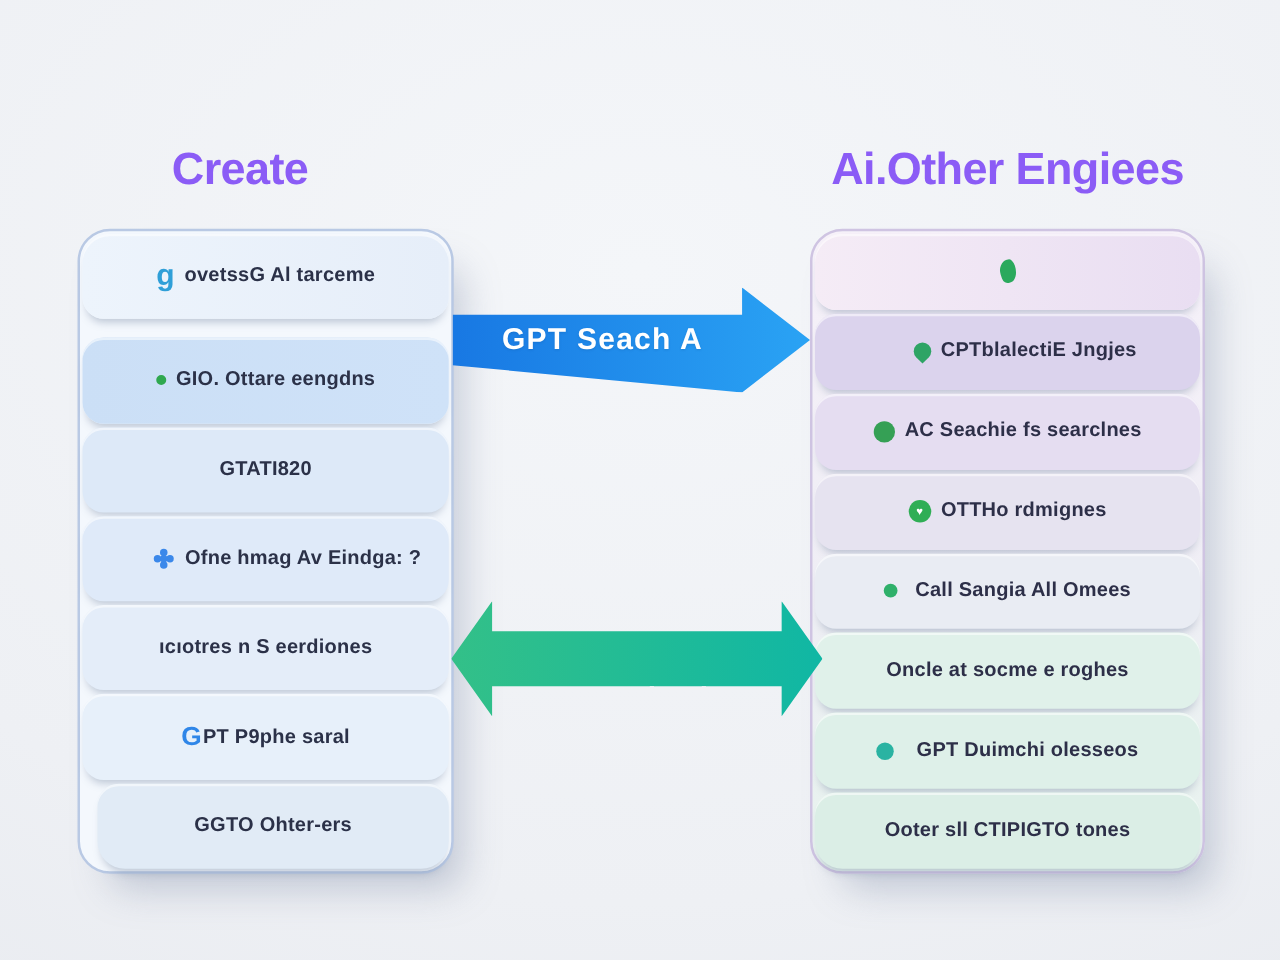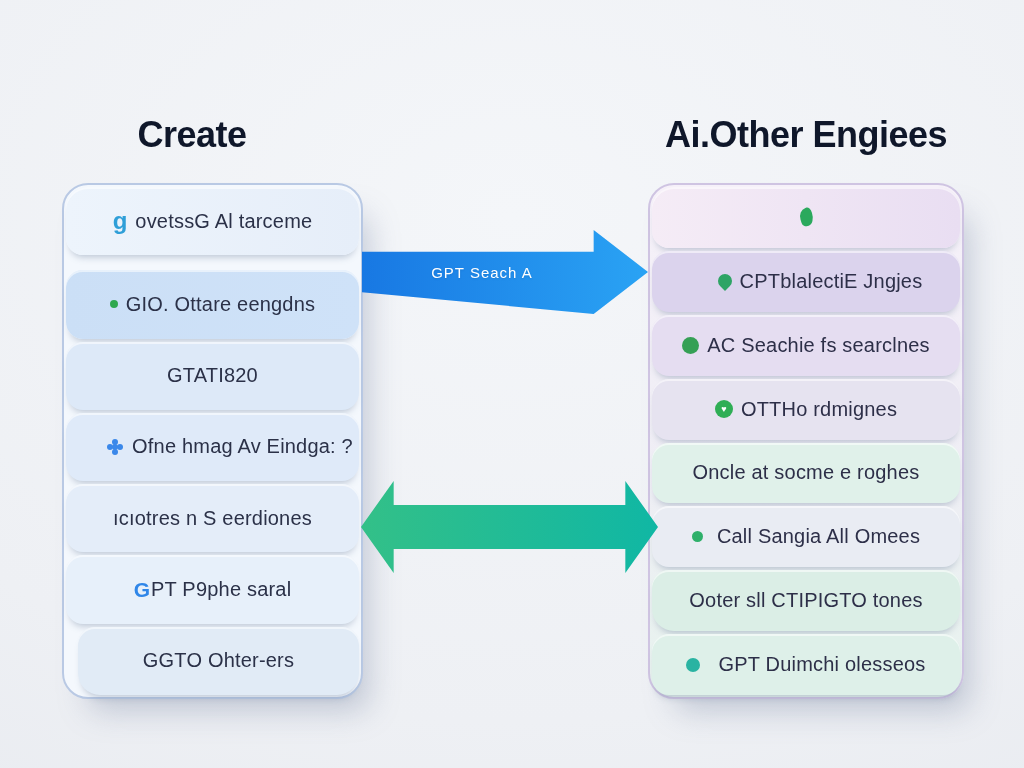--- a/index.html
+++ b/index.html
@@ -9,21 +9,21 @@
     background:
       radial-gradient(130% 120% at 50% 28%, #f4f6f9 0%, #eef0f4 55%, #e4e7ed 100%);
     position:relative;
   }
   .stage { position:absolute; inset:0; }
 
   
   .col-title {
     position:absolute; top:114px; width:320px;
     text-align:center; font-size:36px; font-weight:800;
-    color:#0f172a; letter-spacing:-0.5px;
+    color:#8b5cf6; letter-spacing:-0.5px;
   }
   .col-title.left  { left:32px;  }
   .col-title.right { left:646px; }
 
   
   .stack {
     position:absolute; top:183px; height:516px;
     border-radius:26px; padding:2px;
     display:flex; flex-direction:column; gap:3px;
   }
@@ -40,21 +40,21 @@
     box-shadow:16px 22px 30px -10px rgba(120,135,162,.38);
   }
 
   .pill {
     flex:1 1 0; display:flex; align-items:center; justify-content:center;
     gap:8px; border-radius:17px; padding:0 14px;
     box-shadow:0 6px 7px -4px rgba(92,112,145,.38), inset 0 2px 0 rgba(255,255,255,.55);
     position:relative;
   }
   .pill .lbl {
-    font-size:20px; font-weight:400; color:#2b3148; letter-spacing:.2px;
+    font-size:16px; font-weight:700; color:#2b3148; letter-spacing:.2px;
     white-space:nowrap;
   }
   .stack.right .pill .lbl { color:#2d2f48; }
 
   
   .l1 { background:linear-gradient(90deg,#edf4fc,#e6eef9); border-radius:22px 22px 17px 17px; }
   .l2 { background:linear-gradient(90deg,#cde0f7,#c2d7f2); }
   .l3 { background:linear-gradient(90deg,#cbdff6,#cfe2f8);margin-top:12px; }
   .l4 { background:#dde9f8; }
   .l5 { background:#dfeaf9;padding-left:48px; }
@@ -86,21 +86,21 @@
                      border-radius:50% 50% 50% 0; transform:rotate(-45deg); }
   .ic-green-circle { width:17px; height:17px; border-radius:50%; background:#35a055; }
   .ic-green-heart  { width:18px; height:18px; border-radius:50%; background:#2fae55;
                      color:#fff; font-size:9px; line-height:1; }
   .ic-green-small  { width:11px; height:11px; border-radius:50%; background:#2fb06a; margin-right:6px; }
   .ic-teal-dot     { width:14px; height:14px; border-radius:50%; background:#2ab3a2; margin-right:10px; }
 
   
   .arrow { position:absolute; display:flex; align-items:center; justify-content:center; z-index:5; }
   .arrow .alabel {
-    color:#ffffff; font-size:15px; font-weight:400; letter-spacing:1px;
+    color:#ffffff; font-size:24px; font-weight:700; letter-spacing:1px;
     text-shadow:0 1px 2px rgba(0,60,120,.18); white-space:nowrap;
   }
   .arrow-right {
     left:362px; top:230px; width:286px; height:84px;
     background:linear-gradient(90deg,#1878e3,#2aa3f4);
     clip-path:polygon(0 26%, 81% 26%, 81% 0, 100% 50%, 81% 100%, 0 74%);
     filter:drop-shadow(3px 6px 5px rgba(90,110,140,.35));
   }
   .arrow-right .alabel { margin-right:46px; }
   .arrow-both {
@@ -156,33 +156,33 @@
       <span class="lbl">CPTblalectiE Jngjes</span>
     </div>
     <div class="pill r3">
       <span class="ic ic-green-circle"></span>
       <span class="lbl">AC Seachie fs searclnes</span>
     </div>
     <div class="pill r4">
       <span class="ic ic-green-heart">♥</span>
       <span class="lbl">OTTHo rdmignes</span>
     </div>
-    <div class="pill r6">
-      <span class="lbl">Oncle at socme e roghes</span>
-    </div>
     <div class="pill r5">
       <span class="ic ic-green-small"></span>
       <span class="lbl">Call Sangia All Omees</span>
     </div>
-    <div class="pill r8">
-      <span class="lbl">Ooter sll CTIPIGTO tones</span>
+    <div class="pill r6">
+      <span class="lbl">Oncle at socme e roghes</span>
     </div>
     <div class="pill r7">
       <span class="ic ic-teal-dot"></span>
       <span class="lbl">GPT Duimchi olesseos</span>
+    </div>
+    <div class="pill r8">
+      <span class="lbl">Ooter sll CTIPIGTO tones</span>
     </div>
   </div>
 
   <div class="arrow arrow-right">
     <span class="alabel">GPT Seach A</span>
   </div>
   <div class="arrow arrow-both">
     <span class="alabel">Ese'ah Cl</span>
   </div>
 

